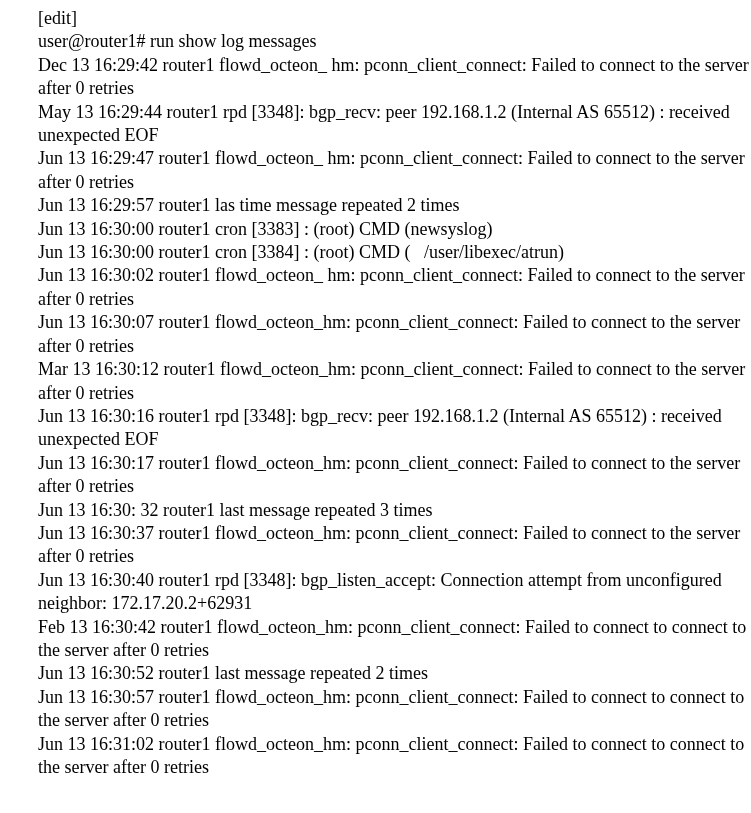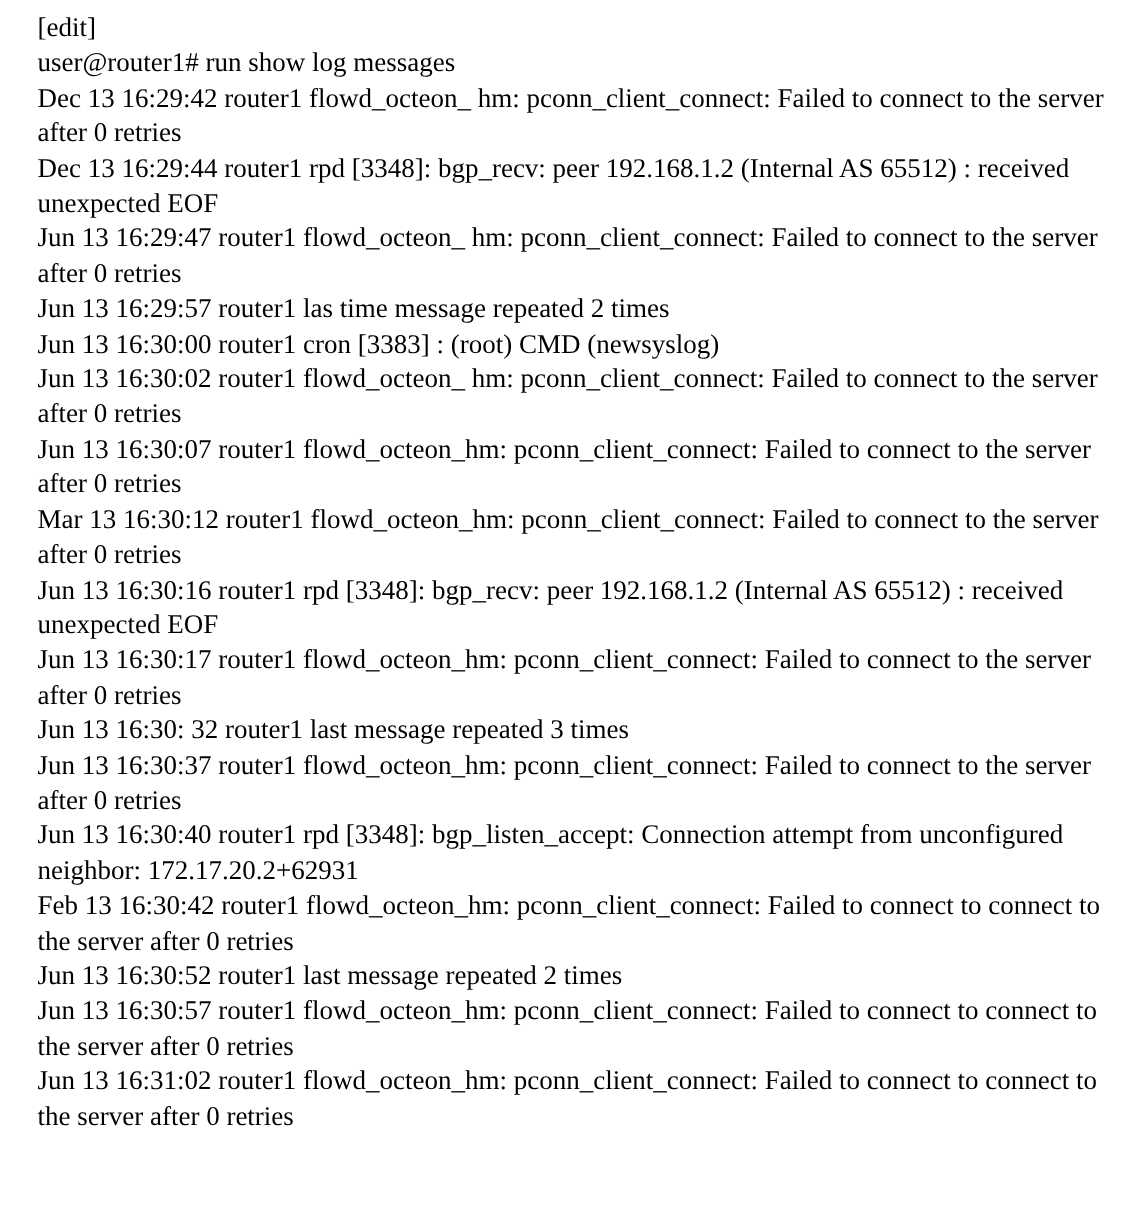--- a/index.html
+++ b/index.html
@@ -9,45 +9,46 @@
   }
   body {
     width: 751px;
     height: 813px;
     overflow: hidden;
   }
   .terminal {
     box-sizing: border-box;
     width: 751px;
     height: 663px;
-    padding: 7px 10px 0 25px;
+    padding: 7px 10px 0 38px;
     font-family: "Liberation Serif", "DejaVu Serif", serif;
     font-size: 18px;
     line-height: 23.4px;
     color: #000000;
   }
   .line {
     white-space: pre;
   }
 </style>
 </head>
 <body>
 
 <div class="terminal">
 
 <div class="line">[edit]</div>
     <div class="line">user@router1# run show log messages</div>
     <div class="line">Dec 13 16:29:42 router1 flowd_octeon_ hm: pconn_client_connect: Failed to connect to the server</div>
     <div class="line">after 0 retries</div>
-    <div class="line">Dec 13 16:29:44 router1 rpd [3348]: bgp_recv: peer 192.168.1.2 (Internal AS 65512) : received</div>
+    <div class="line">May 13 16:29:44 router1 rpd [3348]: bgp_recv: peer 192.168.1.2 (Internal AS 65512) : received</div>
     <div class="line">unexpected EOF</div>
     <div class="line">Jun 13 16:29:47 router1 flowd_octeon_ hm: pconn_client_connect: Failed to connect to the server</div>
     <div class="line">after 0 retries</div>
     <div class="line">Jun 13 16:29:57 router1 las time message repeated 2 times</div>
     <div class="line">Jun 13 16:30:00 router1 cron [3383] : (root) CMD (newsyslog)</div>
+    <div class="line">Jun 13 16:30:00 router1 cron [3384] : (root) CMD (   /user/libexec/atrun)</div>
     <div class="line">Jun 13 16:30:02 router1 flowd_octeon_ hm: pconn_client_connect: Failed to connect to the server</div>
     <div class="line">after 0 retries</div>
     <div class="line">Jun 13 16:30:07 router1 flowd_octeon_hm: pconn_client_connect: Failed to connect to the server</div>
     <div class="line">after 0 retries</div>
     <div class="line">Mar 13 16:30:12 router1 flowd_octeon_hm: pconn_client_connect: Failed to connect to the server</div>
     <div class="line">after 0 retries</div>
     <div class="line">Jun 13 16:30:16 router1 rpd [3348]: bgp_recv: peer 192.168.1.2 (Internal AS 65512) : received</div>
     <div class="line">unexpected EOF</div>
     <div class="line">Jun 13 16:30:17 router1 flowd_octeon_hm: pconn_client_connect: Failed to connect to the server</div>
     <div class="line">after 0 retries</div>

